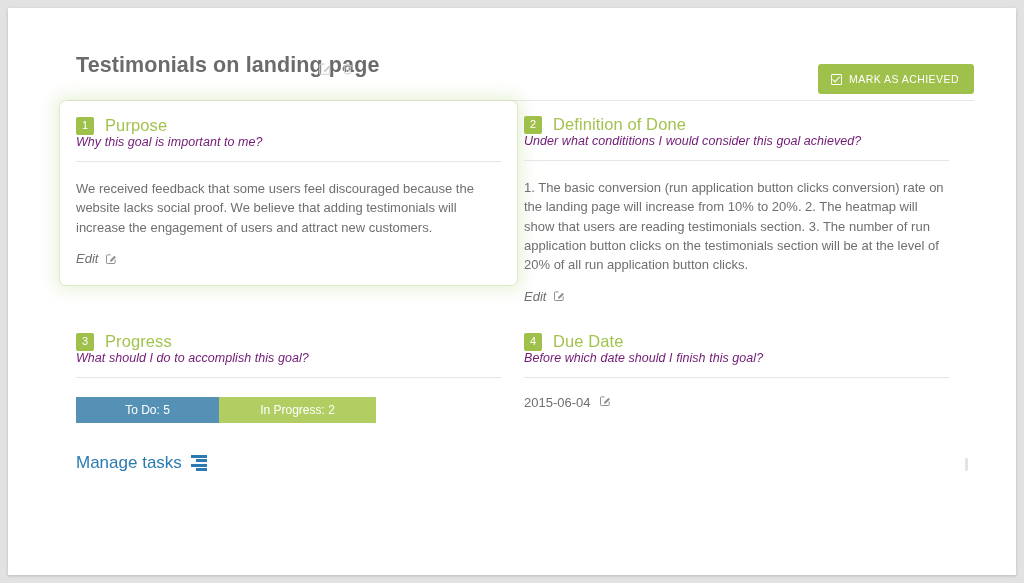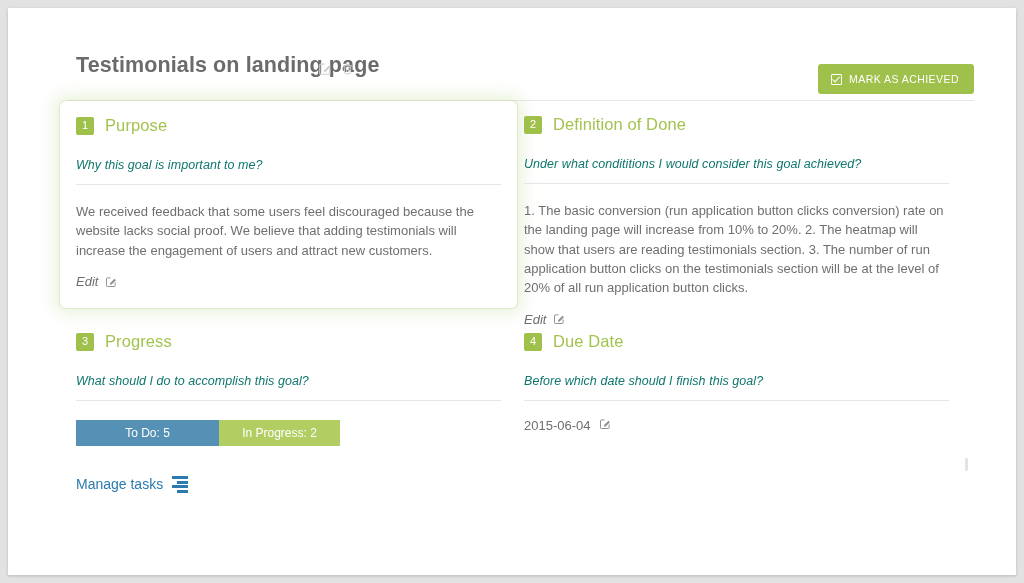--- a/index.html
+++ b/index.html
@@ -145,24 +145,24 @@
     border-radius: 2px;
     line-height: 1;
   }
   .panel-title {
     color: #a3c34f;
     font-size: 16.5px;
     font-weight: normal;
     letter-spacing: 0.1px;
   }
   .panel-sub {
-    margin-top: 23px;
+    margin-top: 0;
     font-style: italic;
     font-size: 12.5px;
-    color: #0f766e;
+    color: #701a75;
     letter-spacing: 0.05px;
   }
   .panel-rule {
     margin-top: 12px;
     border-bottom: 1px solid #e6e6e6;
   }
   .panel-body {
     margin-top: 17px;
     font-size: 13px;
     line-height: 1.49;
@@ -201,21 +201,21 @@
   .seg.todo        { background: #5591b4; }
   .seg.inprogress  { background: #b2ce63; }
   .seg.done        { background: #c9c9c9; }
 
   .manage-tasks {
     margin-top: 30px;
     display: inline-flex;
     align-items: center;
     gap: 9px;
     color: #2b7ab0;
-    font-size: 14px;
+    font-size: 17px;
     cursor: pointer;
   }
   .tasks-icon {
     display: inline-flex;
     flex-direction: column;
     gap: 1.5px;
     width: 16px;
   }
   .tasks-icon i {
     display: block;
@@ -328,21 +328,21 @@
           <span class="badge">3</span>
           <span class="panel-title">Progress</span>
         </div>
         <div class="panel-sub">What should I do to accomplish this goal?</div>
         <div class="panel-rule"></div>
 
         <div class="progress-bar">
           <div class="seg todo" style="width:143px">
             <span>To Do: 5</span>
           </div>
-          <div class="seg inprogress" style="width:121px">
+          <div class="seg inprogress" style="width:157px">
             <span>In Progress: 2</span>
           </div>
         </div>
 
         <div class="manage-tasks">
           <span>Manage tasks</span>
           <span class="tasks-icon">
             <i class="w1"></i>
               <i class="w2"></i>
               <i class="w3"></i>

